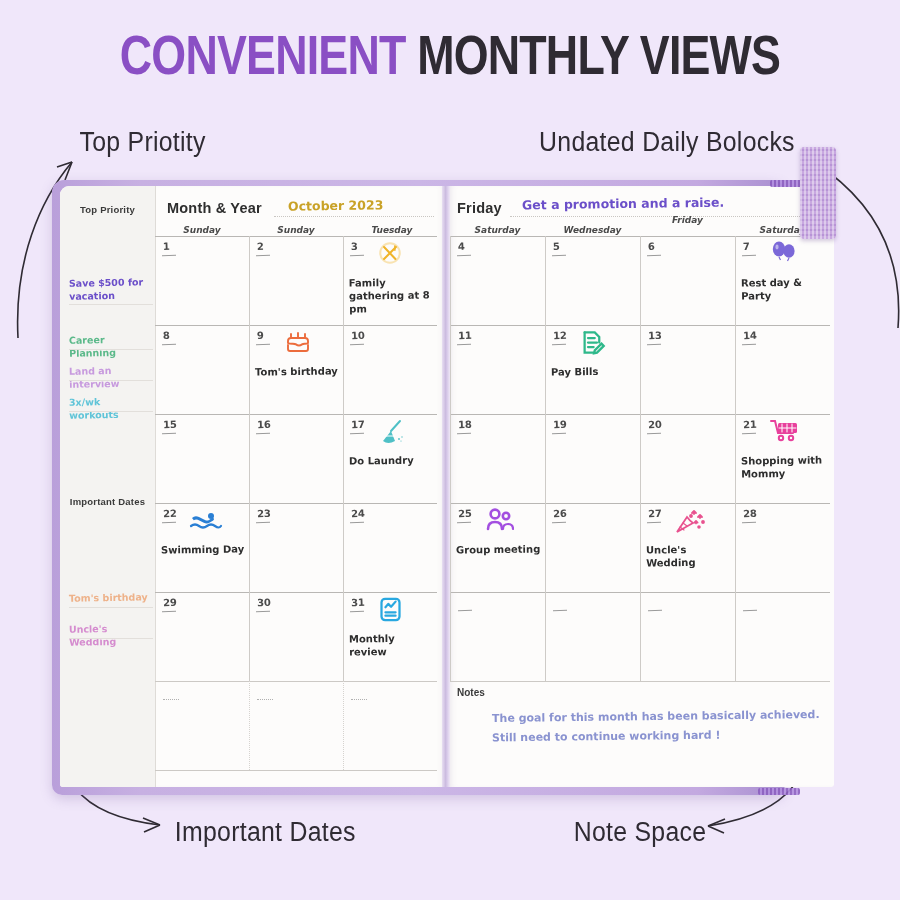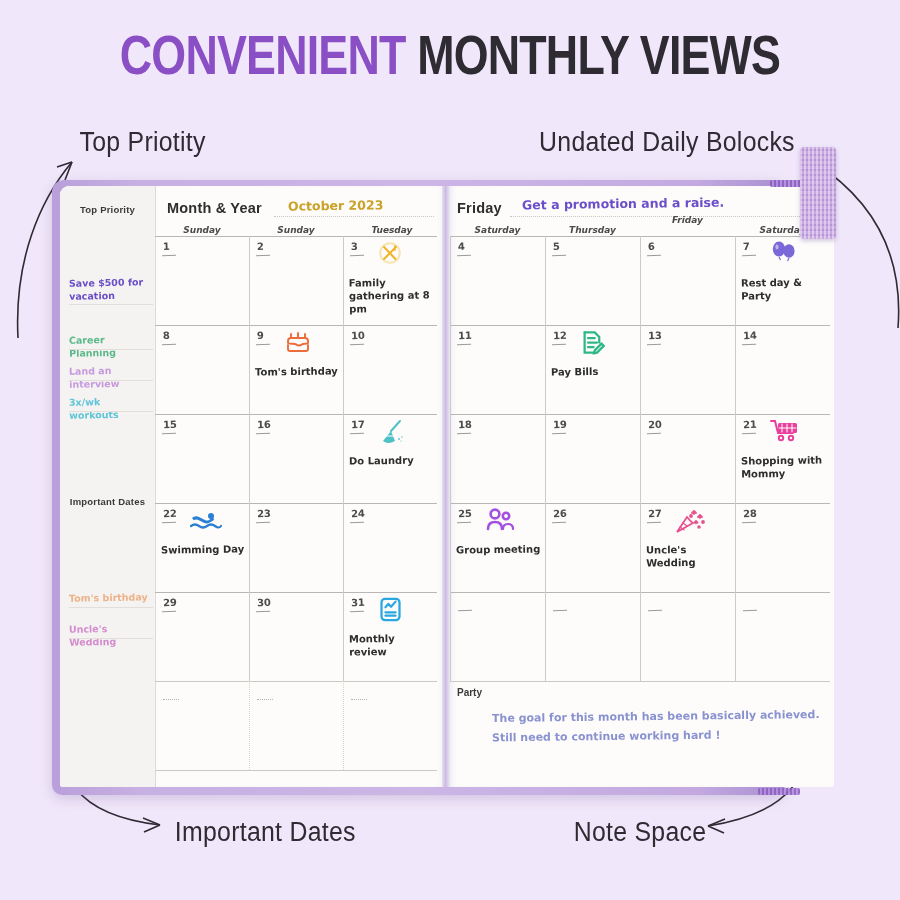--- a/index.html
+++ b/index.html
@@ -231,25 +231,25 @@
   <div class="pg-fill" style="left:236px;top:18px;color:#c9a227;">October 2023</div>
 
   <div class="pg-title" style="left:405px;top:20px;">Friday</div>
   <div class="pg-rule" style="left:458px;top:36px;width:318px;"></div>
   <div class="pg-fill" style="left:470px;top:16px;color:#6b4fc9;">Get a promotion and a raise.</div>
 
   <div class="dow" style="left:103px;top:45px;width:94px;text-align:center;">Sunday</div>
   <div class="dow" style="left:197px;top:45px;width:94px;">Sunday</div>
   <div class="dow" style="left:293px;top:45px;width:94px;">Tuesday</div>
   <div class="dow" style="left:398px;top:45px;width:95px;">Saturday</div>
-  <div class="dow" style="left:493px;top:45px;width:95px;">Thursday</div>
+  <div class="dow" style="left:493px;top:45px;width:95px;">Wednesday</div>
   <div class="dow" style="left:588px;top:35px;width:95px;">Friday</div>
   <div class="dow" style="left:683px;top:45px;width:95px;">Saturday</div>
 
-  <div id="notes-title" style="left:405px;top:507px;">Party</div>
+  <div id="notes-title" style="left:405px;top:507px;">Notes</div>
   <div class="notes-text" style="left:440px;top:528px;">The goal for this month has been basically achieved.</div>
   <div class="notes-text" style="left:440px;top:548px;">Still need to continue working hard !</div>
 
   <div id="grid-layer">
       <div class="hline" style="top: 56px; left: 103px; width: 282px;"></div>
       <div class="hline" style="top: 56px; left: 398px; width: 380px;"></div>
       <div class="hline" style="top: 145px; left: 103px; width: 282px;"></div>
       <div class="hline" style="top: 145px; left: 398px; width: 380px;"></div>
       <div class="hline" style="top: 234px; left: 103px; width: 282px;"></div>
       <div class="hline" style="top: 234px; left: 398px; width: 380px;"></div>

